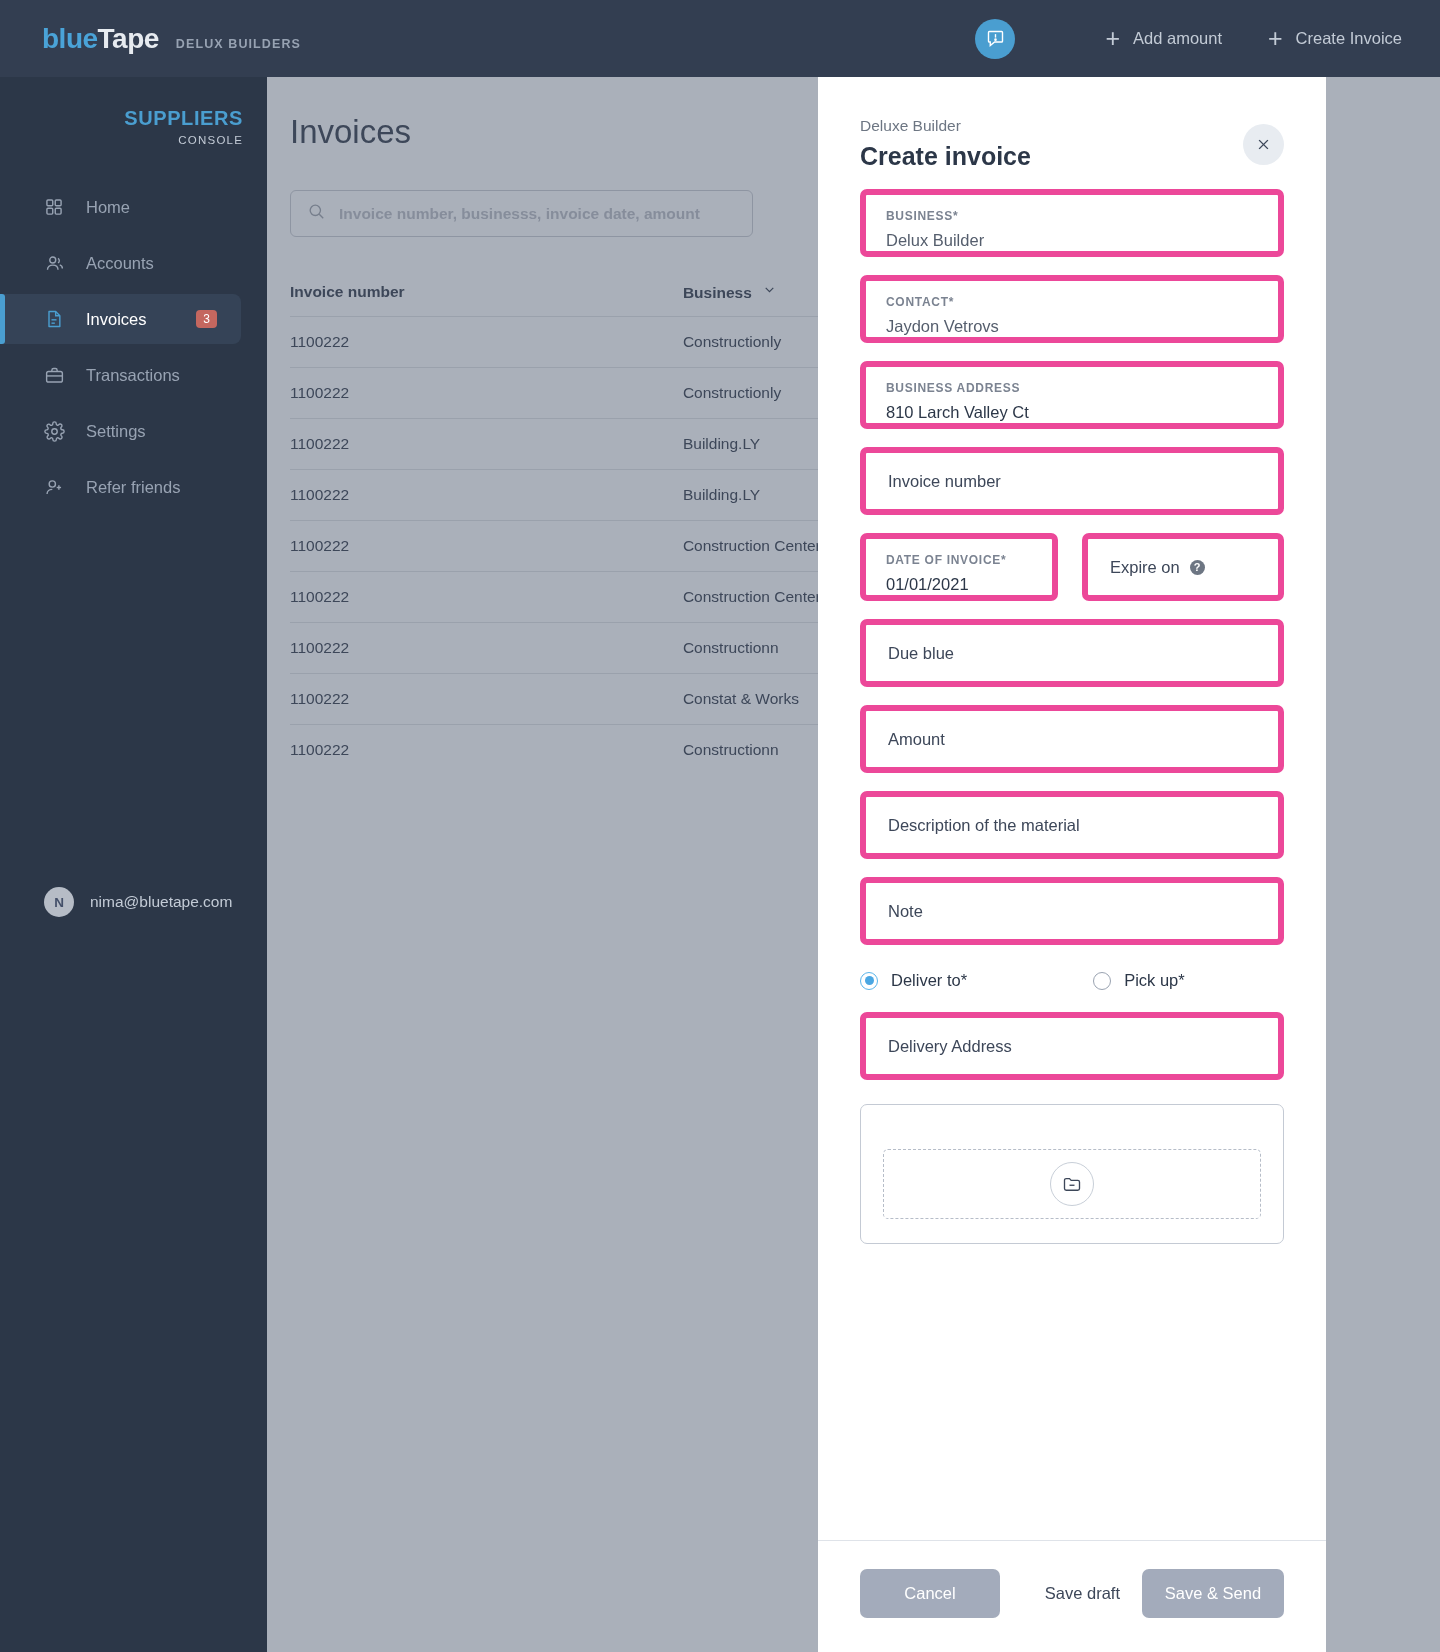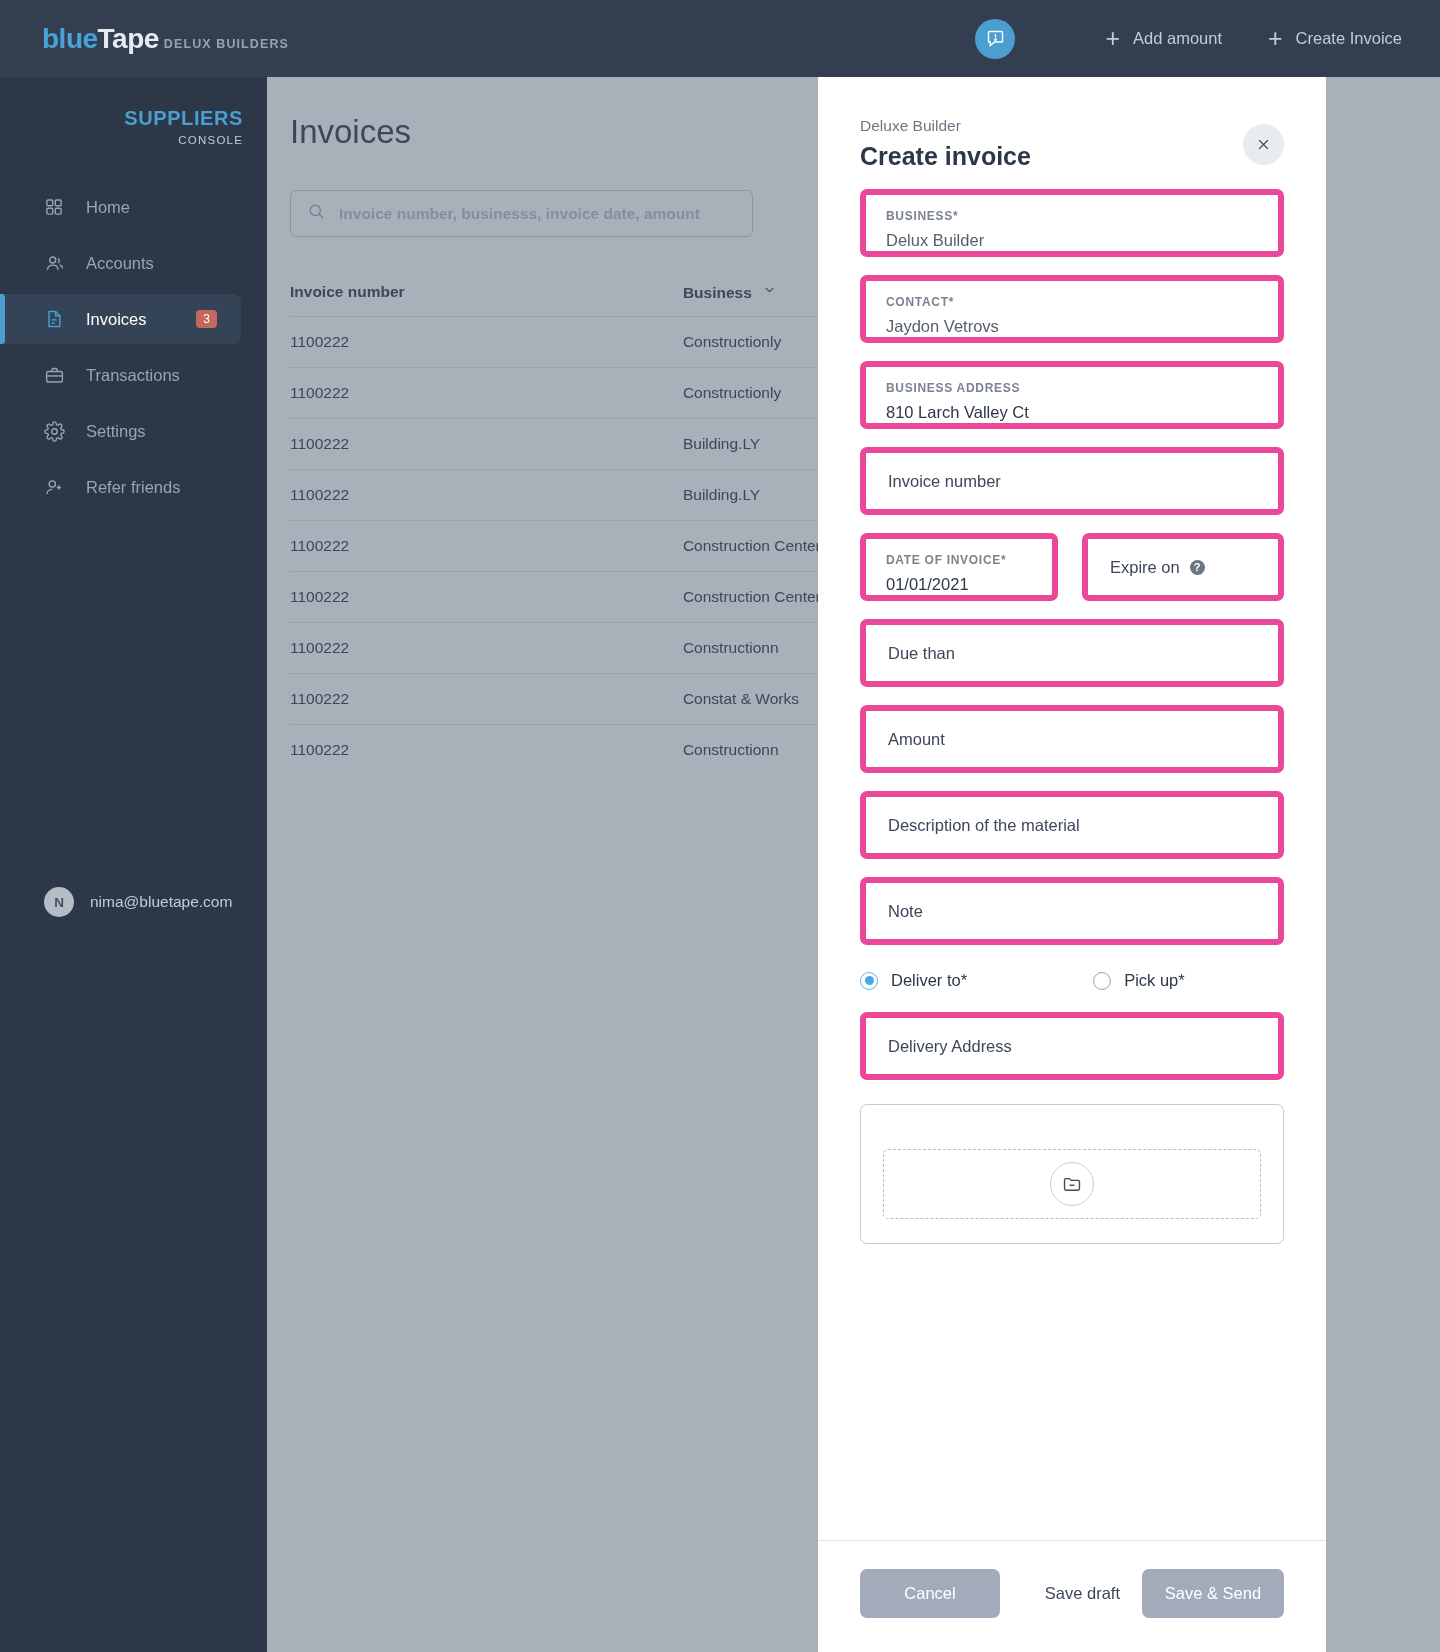--- a/index.html
+++ b/index.html
@@ -10,21 +10,21 @@
     overflow: hidden;
   }
   .app { position: relative; width: 1440px; height: 1652px; }
 
   
   .topbar {
     position: absolute; top: 0; left: 0; width: 1440px; height: 77px;
     background: #333e51;
     display: flex; align-items: center;
   }
-  .brand { display: flex; align-items: baseline; gap: 5px; margin-left: 42px; }
+  .brand { display: flex; align-items: baseline; gap: 17px; margin-left: 42px; }
   .logo-wrap { display: flex; align-items: center; }
   .logo-text {
     font-size: 28px; font-weight: bold; color: #e7ebf0; letter-spacing: -0.5px;
     position: relative;
   }
   .logo-accent { color: #4aa3d8; }
   .brand-sub {
     font-size: 12.5px; color: #97a2b2; letter-spacing: 1.1px; font-weight: 600;
   }
   .topbar-right {
@@ -442,21 +442,21 @@
         </div>
         <div class="field empty">
           <span class="expire-inner">
             <span class="ph">Expire on</span>
             <span class="qmark">?</span>
           </span>
         </div>
       </div>
 
       <div class="field empty">
-        <span class="ph">Due than</span>
+        <span class="ph">Due blue</span>
       </div>
 
       <div class="field empty">
         <span class="ph">Amount</span>
       </div>
 
       <div class="field empty">
         <span class="ph">Description of the material</span>
       </div>
 

